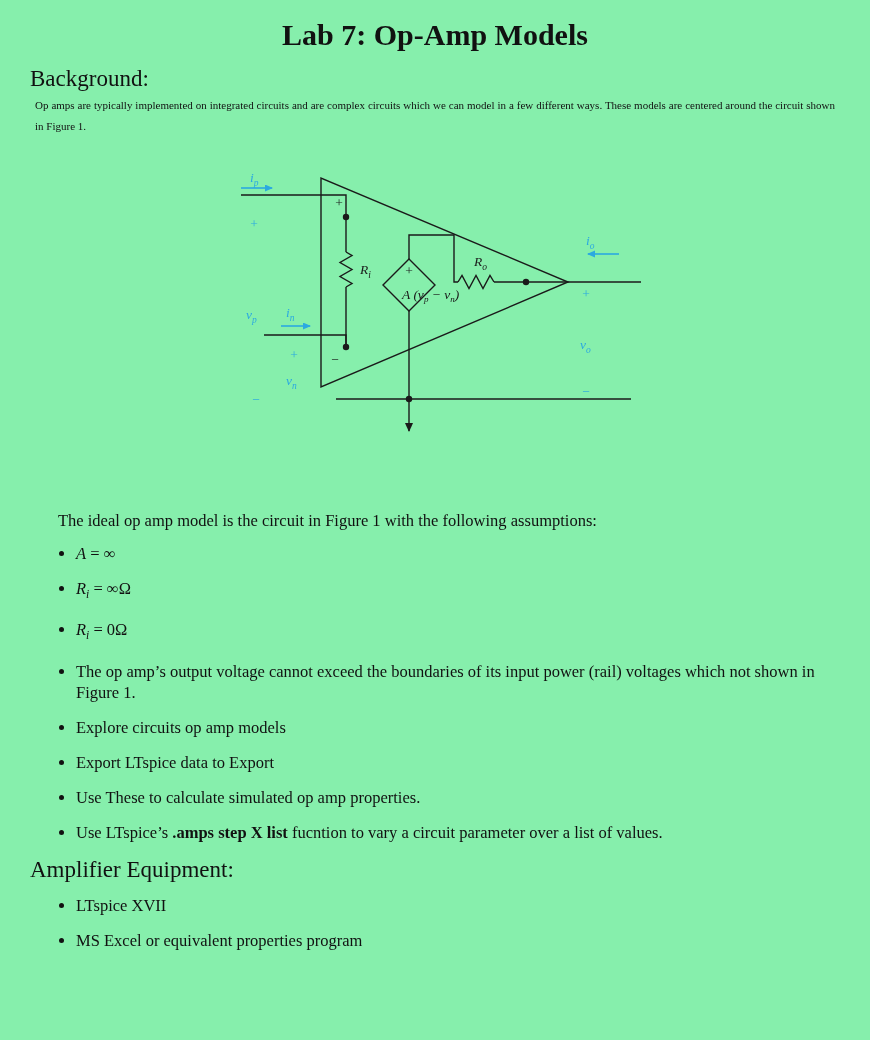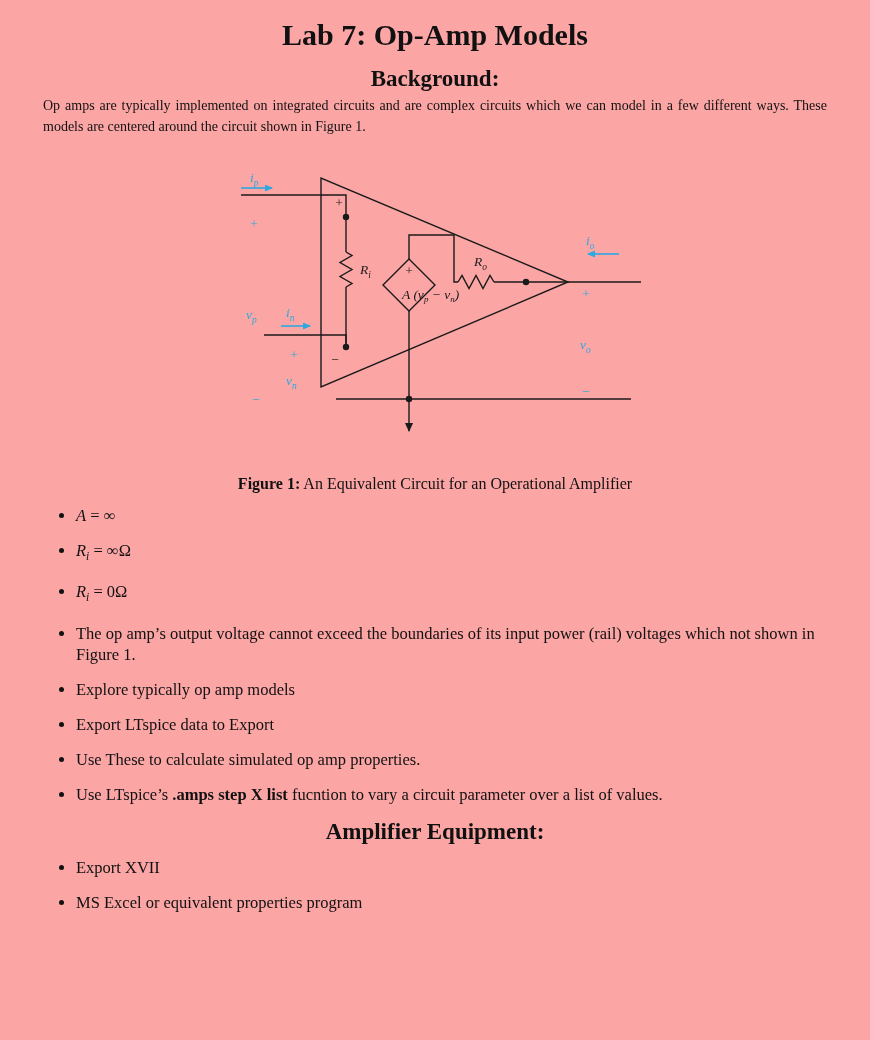--- a/index.html
+++ b/index.html
@@ -1,22 +1,22 @@
 <!DOCTYPE html>
 <html style="--accent: #2BA9E0;"><head>
 <meta charset="utf-8">
 <style>
   :root { --accent: #2BA9E0; }
   * { box-sizing: border-box; }
   body { margin:0; background:#ffffff; width:870px; font-family:"Liberation Serif", serif; color:#111; }
-  .page { width:870px; height:1040px; padding:10px 30px 0 30px; overflow:hidden; background:#fca5a5; }
+  .page { width:870px; height:1040px; padding:10px 30px 0 30px; overflow:hidden; background:#86efac; }
 
   h1.doc-title { font-size:30px; font-weight:bold; text-align:center; margin:8px 0 14px 0; }
-  h2.sec { font-size:23px; font-weight:bold; margin:10px 0 3px 0;text-align:center; }
-  p.body-text { font-size:14px; line-height:21px; text-align:justify; margin:3px 13px; }
+  h2.sec { font-size:23px; font-weight:normal; margin:10px 0 3px 0; }
+  p.body-text { font-size:11px; line-height:21px; text-align:justify; margin:3px 5px; }
 
   .figure-wrap { margin:30px 0 0 196px; width:430px; height:300px; }
   p.caption { font-size:16px; text-align:center; margin:8px 0 0 0; }
   p.caption b { font-weight:bold; }
 
   p.intro { font-size:16.5px; margin:44px 0 0 28px; }
   ul.blist { list-style:disc; margin:12px 0 0 28px; padding-left:18px; }
   li.bitem { font-size:16.5px; line-height:21px; margin-bottom:14px; }
   li.bitem sub { font-size:70%; font-style:italic; }
   .math i { font-style:italic; }
@@ -98,36 +98,36 @@
       <text x="183" y="108" class="blk" font-size="11" text-anchor="middle">+</text>
       <text x="176" y="132" class="blk lbl-i" font-size="12.5"><tspan>A (v</tspan><tspan dy="3.2" font-size="9">p</tspan><tspan dy="-3.2"> − v</tspan><tspan dy="3.2" font-size="9">n</tspan><tspan dy="-3.2">)</tspan></text>
 
       <text x="360" y="78" class="cy lbl-i"><tspan>i</tspan><tspan dy="3.5" font-size="9.5">o</tspan></text>
       <text x="360" y="131" class="cy sign" text-anchor="middle">+</text>
       <text x="354" y="182" class="cy lbl-i"><tspan>v</tspan><tspan dy="3.5" font-size="9.5">o</tspan></text>
       <text x="360" y="229" class="cy sign" text-anchor="middle">−</text>
     </svg>
   </div>
 
-  <p class="caption"><b>Figure 1:</b><span> An Equivalent Circuit for an Operational Amplifier</span></p>
 
+  <p class="intro">The ideal op amp model is the circuit in Figure 1 with the following assumptions:</p>
 
   <ul class="blist">
     <li class="bitem"><span class="math"><i>A</i><span> = ∞</span></span></li>
     <li class="bitem"><span class="math"><i>R</i><sub>i</sub><span> = ∞Ω</span></span></li>
     <li class="bitem"><span class="math"><i>R</i><sub>i</sub><span> = 0Ω</span></span></li>
     <li class="bitem"><span>The op amp’s output voltage cannot exceed the boundaries of its input power (rail) voltages which not shown in Figure 1.</span></li>
   </ul>
 
   <ul class="blist">
-    <li class="bitem"><span>Explore typically op amp models</span></li>
+    <li class="bitem"><span>Explore circuits op amp models</span></li>
     <li class="bitem"><span>Export LTspice data to Export</span></li>
     <li class="bitem"><span>Use These to calculate simulated op amp properties.</span></li>
     <li class="bitem"><span>Use LTspice’s </span><b>.amps step X list</b><span> fucntion to vary a circuit parameter over a list of values.</span></li>
   </ul>
 
   <h2 class="sec equip-heading">Amplifier Equipment:</h2>
   <ul class="blist">
-    <li class="bitem"><span>Export XVII</span></li>
+    <li class="bitem"><span>LTspice XVII</span></li>
     <li class="bitem"><span>MS Excel or equivalent properties program</span></li>
   </ul>
 
 </div>
 
 </body></html>

